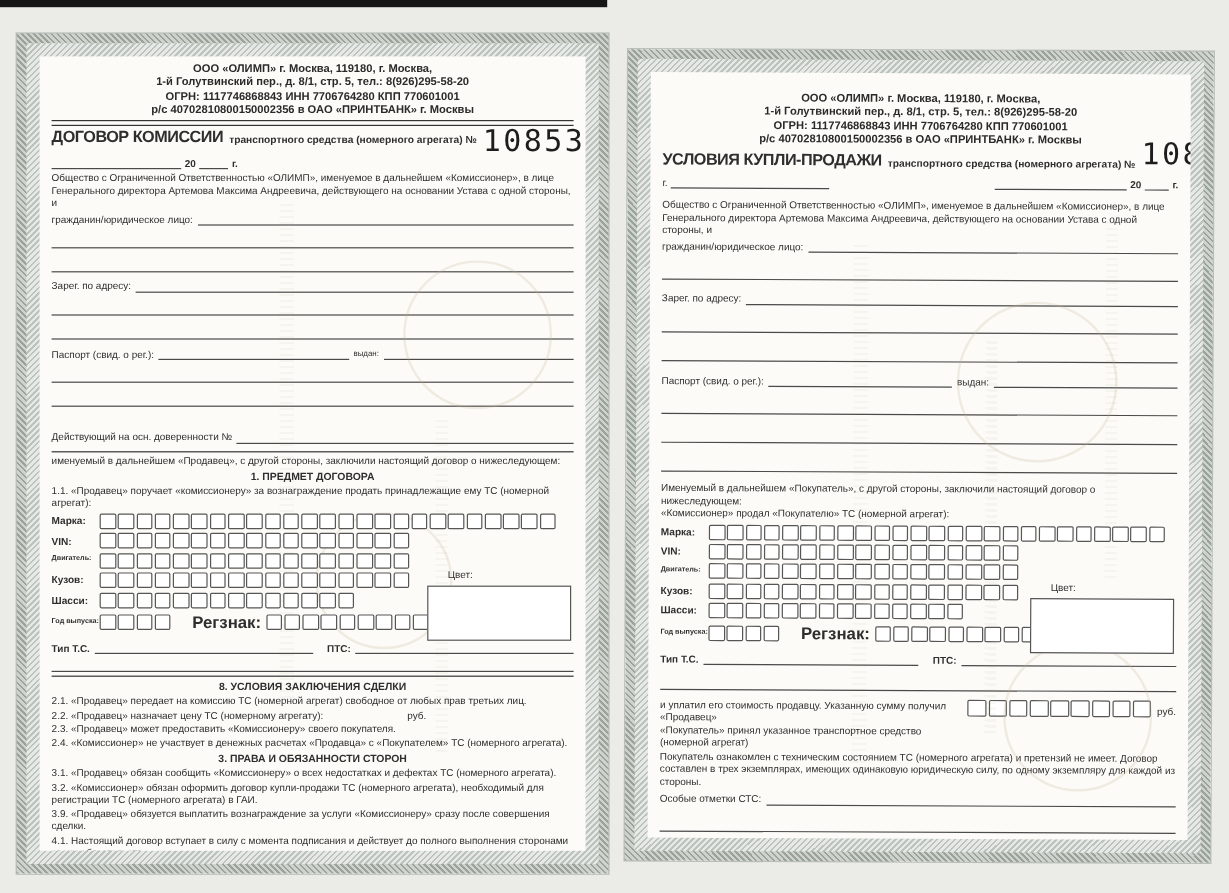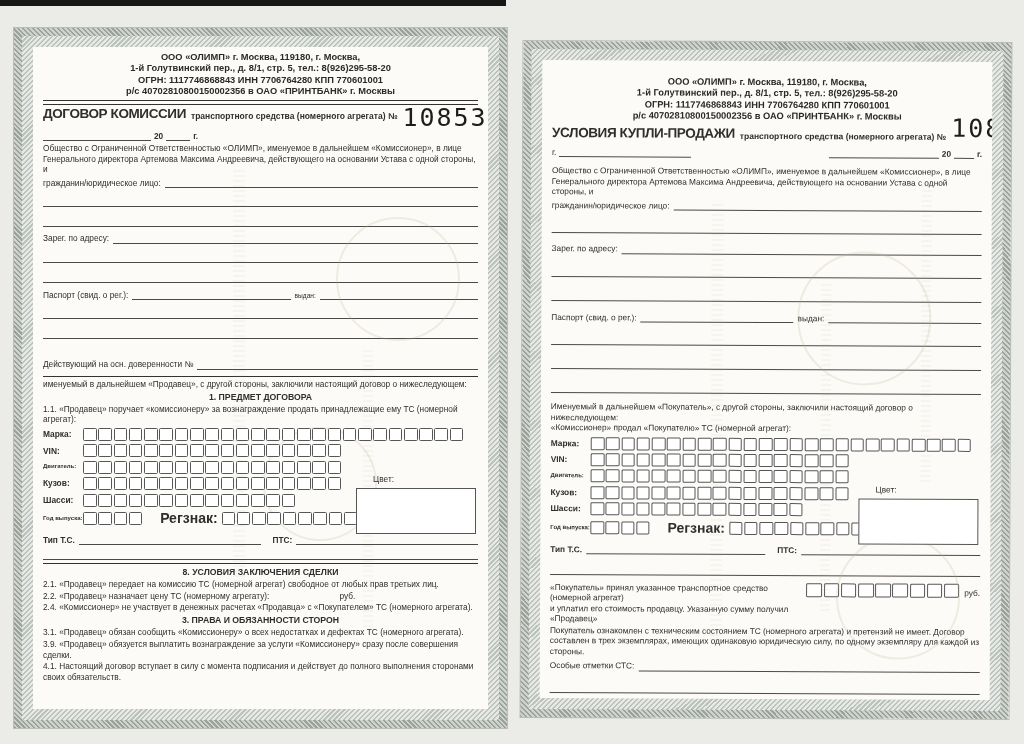--- a/index.html
+++ b/index.html
@@ -278,23 +278,25 @@
   <div class="hr"></div>
 
   <div>
             <div class="sechead">8. УСЛОВИЯ ЗАКЛЮЧЕНИЯ СДЕЛКИ</div>
             <div class="clause">2.1. «Продавец» передает на комиссию ТС (номерной агрегат) свободное от любых прав третьих лиц.</div>
             <div class="clause flexed">
               <span>2.2. «Продавец» назначает цену ТС (номерному агрегату):</span>
               <span class="gap70"></span>
               <span>руб.</span>
             </div>
+            <div class="clause">2.3. «Продавец» может предоставить «Комиссионеру» своего покупателя.</div>
             <div class="clause">2.4. «Комиссионер» не участвует в денежных расчетах «Продавца» с «Покупателем» ТС (номерного агрегата).</div>
             <div class="sechead">3. ПРАВА И ОБЯЗАННОСТИ СТОРОН</div>
             <div class="clause">3.1. «Продавец» обязан сообщить «Комиссионеру» о всех недостатках и дефектах ТС (номерного агрегата).</div>
+            <div class="clause">3.2. «Комиссионер» обязан оформить договор купли-продажи ТС (номерного агрегата), необходимый для регистрации ТС (номерного агрегата) в ГАИ.</div>
             <div class="clause">3.9. «Продавец» обязуется выплатить вознаграждение за услуги «Комиссионеру» сразу после совершения сделки.</div>
             <div class="clause">4.1. Настоящий договор вступает в силу с момента подписания и действует до полного выполнения сторонами своих обязательств.</div>
           </div>
 
 </div>
 </div>
 </div>
 </div>
 
 <div class="doc rightdoc">
@@ -501,22 +503,22 @@
   <div class="lrow">
     <span class="b">Тип Т.С.</span>
     <span class="ln tipln"></span>
     <span class="b" style="margin-left:8px">ПТС:</span>
     <span class="ln"></span>
   </div>
   <div class="blank" style="margin-top:8px;height:12px"></div>
 
   <div class="acceptwrap">
     <div class="accL">
+      <div>и уплатил его стоимость продавцу. Указанную сумму получил «Продавец»</div>
       <div>«Покупатель» принял указанное транспортное средство (номерной агрегат)</div>
-      <div>и уплатил его стоимость продавцу. Указанную сумму получил «Продавец»</div>
     </div>
     <div class="accR">
       <span class="boxes">
                 <span class="bx"></span>
                 <span class="bx"></span>
                 <span class="bx"></span>
                 <span class="bx"></span>
                 <span class="bx"></span>
                 <span class="bx"></span>
                 <span class="bx"></span>

